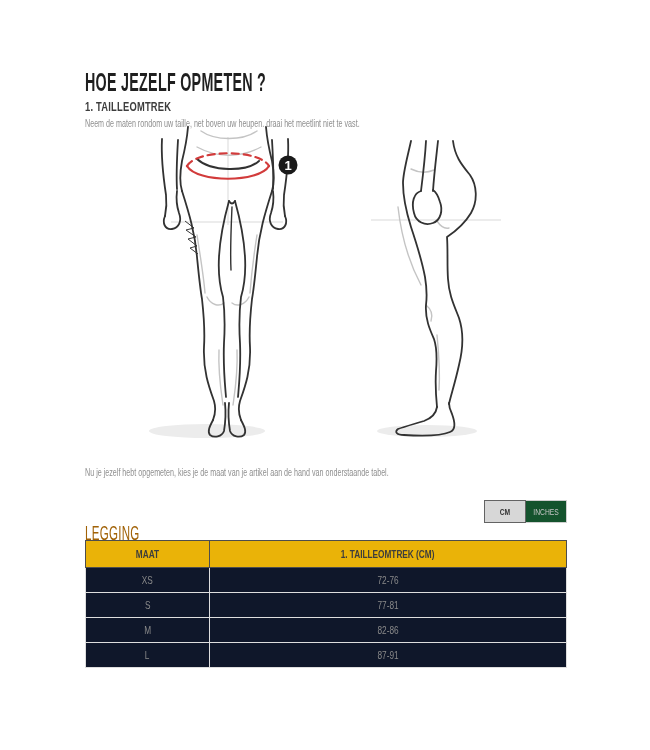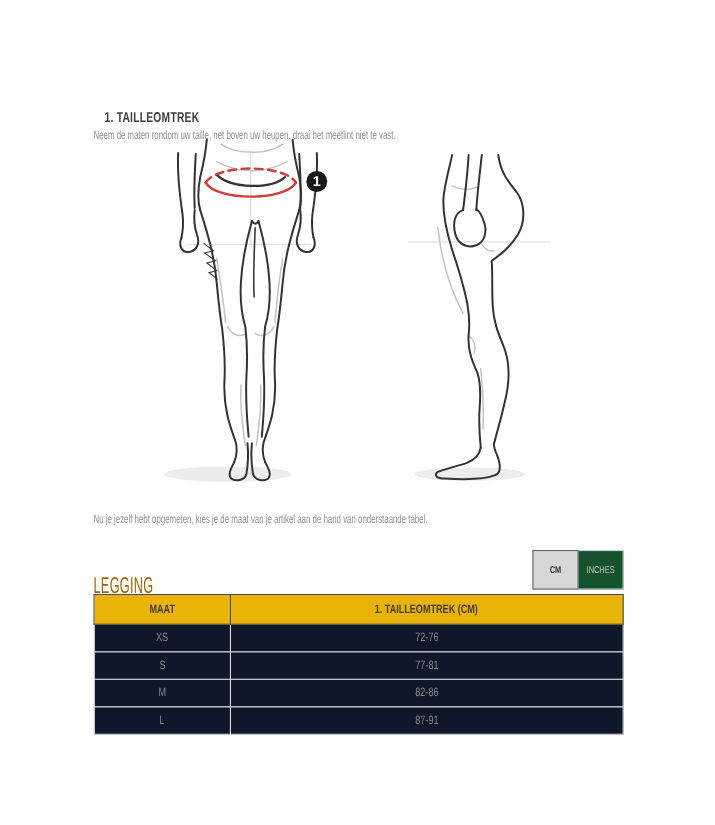--- a/index.html
+++ b/index.html
@@ -11,36 +11,36 @@
   .cndL{display:inline-block;transform:scaleX(.55);transform-origin:0 50%;white-space:nowrap;}
   .cndSub{display:inline-block;transform:scaleX(.72);transform-origin:0 50%;white-space:nowrap;}
   .cndS{display:inline-block;transform:scaleX(.65);transform-origin:0 50%;white-space:nowrap;}
   .cndC{display:inline-block;transform:scaleX(.75);transform-origin:50% 50%;white-space:nowrap;}
 
   .page-title{
     position:absolute;left:85px;top:50px;font-size:26px;font-weight:700;
     color:#1f1f1f;letter-spacing:.5px;
   }
   .section-heading{
-    position:absolute;left:95px;top:88px;font-size:13px;font-weight:700;
+    position:absolute;left:85px;top:88px;font-size:13px;font-weight:700;
     color:#3d3d3d;letter-spacing:.3px;
   }
   .section-desc{
     position:absolute;left:85px;top:106px;font-size:11px;color:#8e8e8e;
   }
   .figure-area{position:absolute;left:85px;top:125px;width:480px;height:330px;}
   .note-text{
     position:absolute;left:85px;top:455px;font-size:11px;color:#8e8e8e;text-decoration:underline;
   }
   .product-title{
     position:absolute;left:85px;top:504px;font-size:21px;font-weight:400;
     color:#a16207;letter-spacing:.5px;
   }
   .unit-toggle{
-    position:absolute;left:484px;top:500px;display:flex;height:36px;
+    position:absolute;left:484px;top:500px;display:flex;height:23px;
   }
   .unit-btn{
     width:40px;display:flex;align-items:center;justify-content:center;
     font-size:9px;cursor:pointer;box-sizing:content-box;
   }
   .unit-btn.selected{
     background:#d7d7d7;border:1px solid #636363;color:#333;font-weight:700;
   }
   .unit-btn.unselected{
     background:#14532d;border:1px solid #cfcfcf;border-left:none;color:#c6c6c6;
@@ -65,20 +65,21 @@
   svg .shadow{fill:#ececec;}
   svg .scribble{fill:none;stroke:#3a3a3a;stroke-width:1;}
   svg .measure{fill:none;stroke-width:2.2;stroke-linecap:round;}
   svg .marker-num{font-family:"Liberation Sans",sans-serif;font-size:13px;font-weight:700;fill:#ffffff;text-anchor:middle;}
 </style>
 </head>
 <body>
 
 <div class="page">
 
+  <h1 class="page-title"><span class="cndL">HOE JEZELF OPMETEN ?</span></h1>
 
   <h2 class="section-heading"><span class="cndSub">1. TAILLEOMTREK</span></h2>
 
   <p class="section-desc"><span class="cndS">Neem de maten rondom uw taille, net boven uw heupen. draai het meetlint niet te vast.</span></p>
 
   <svg class="figure-area" viewBox="0 0 480 330">
 
     <ellipse class="shadow" cx="122" cy="306" rx="58" ry="7"></ellipse>
     <ellipse class="shadow" cx="342" cy="306" rx="50" ry="6"></ellipse>
 

